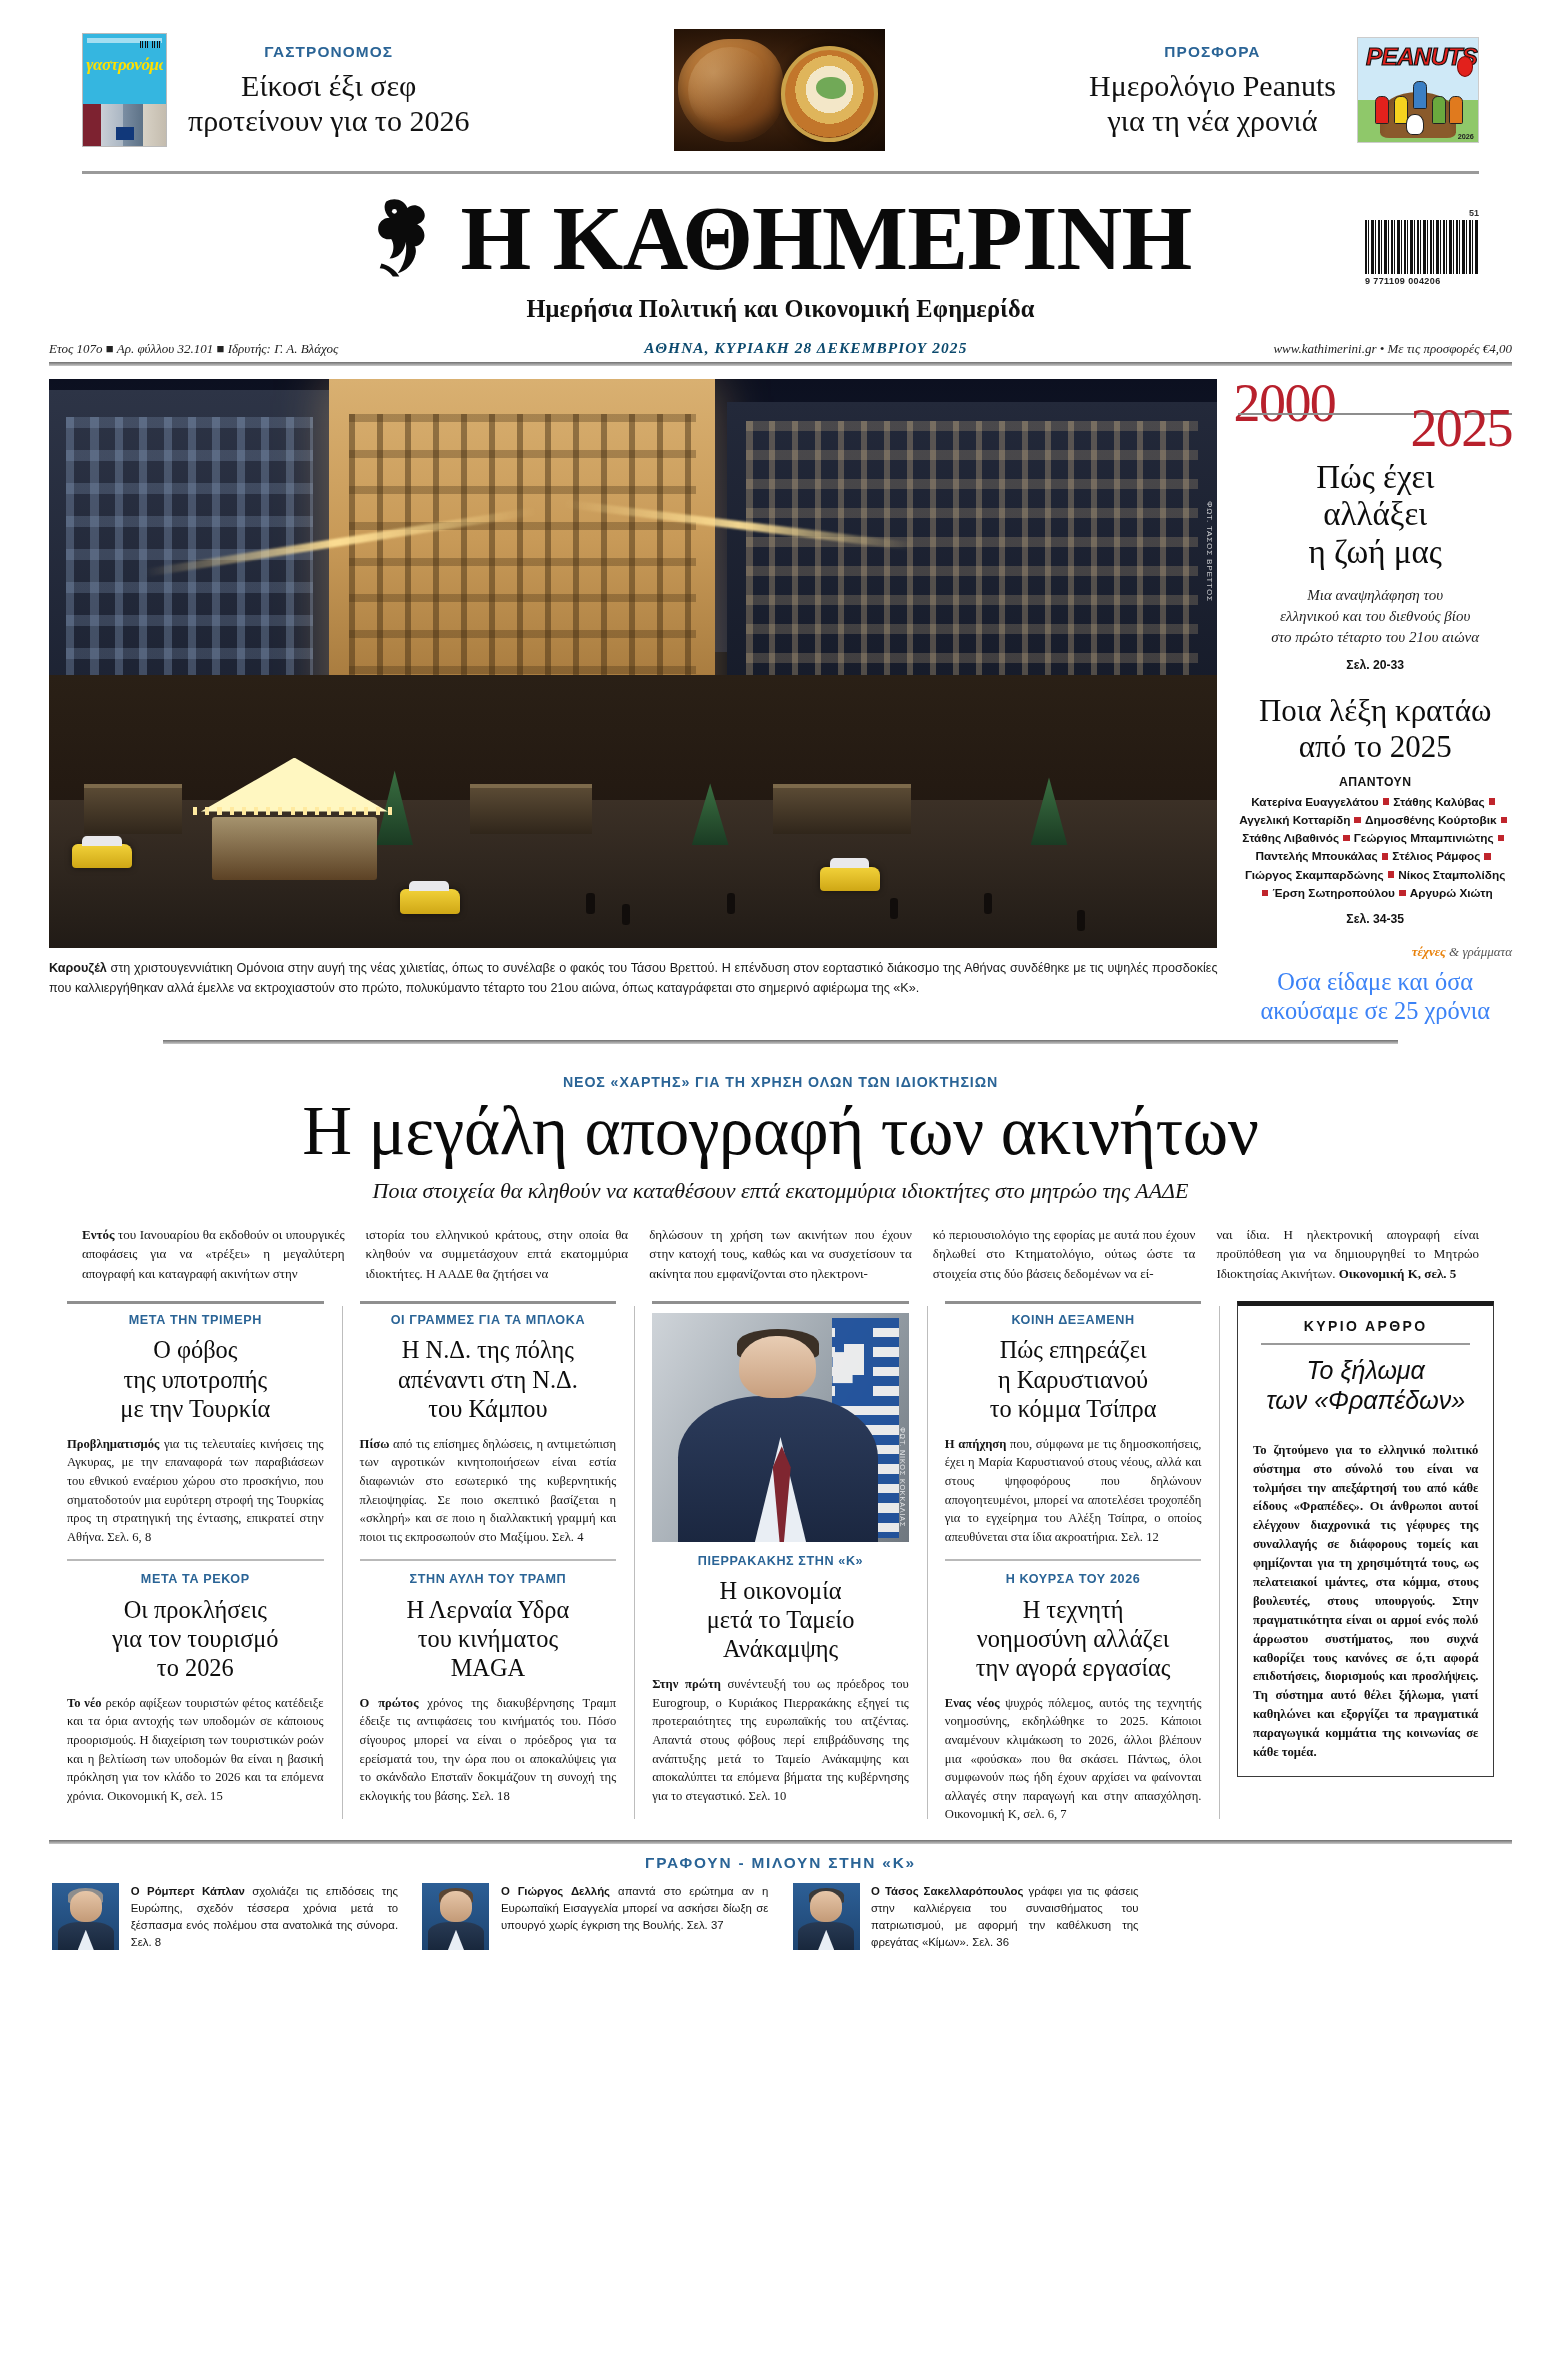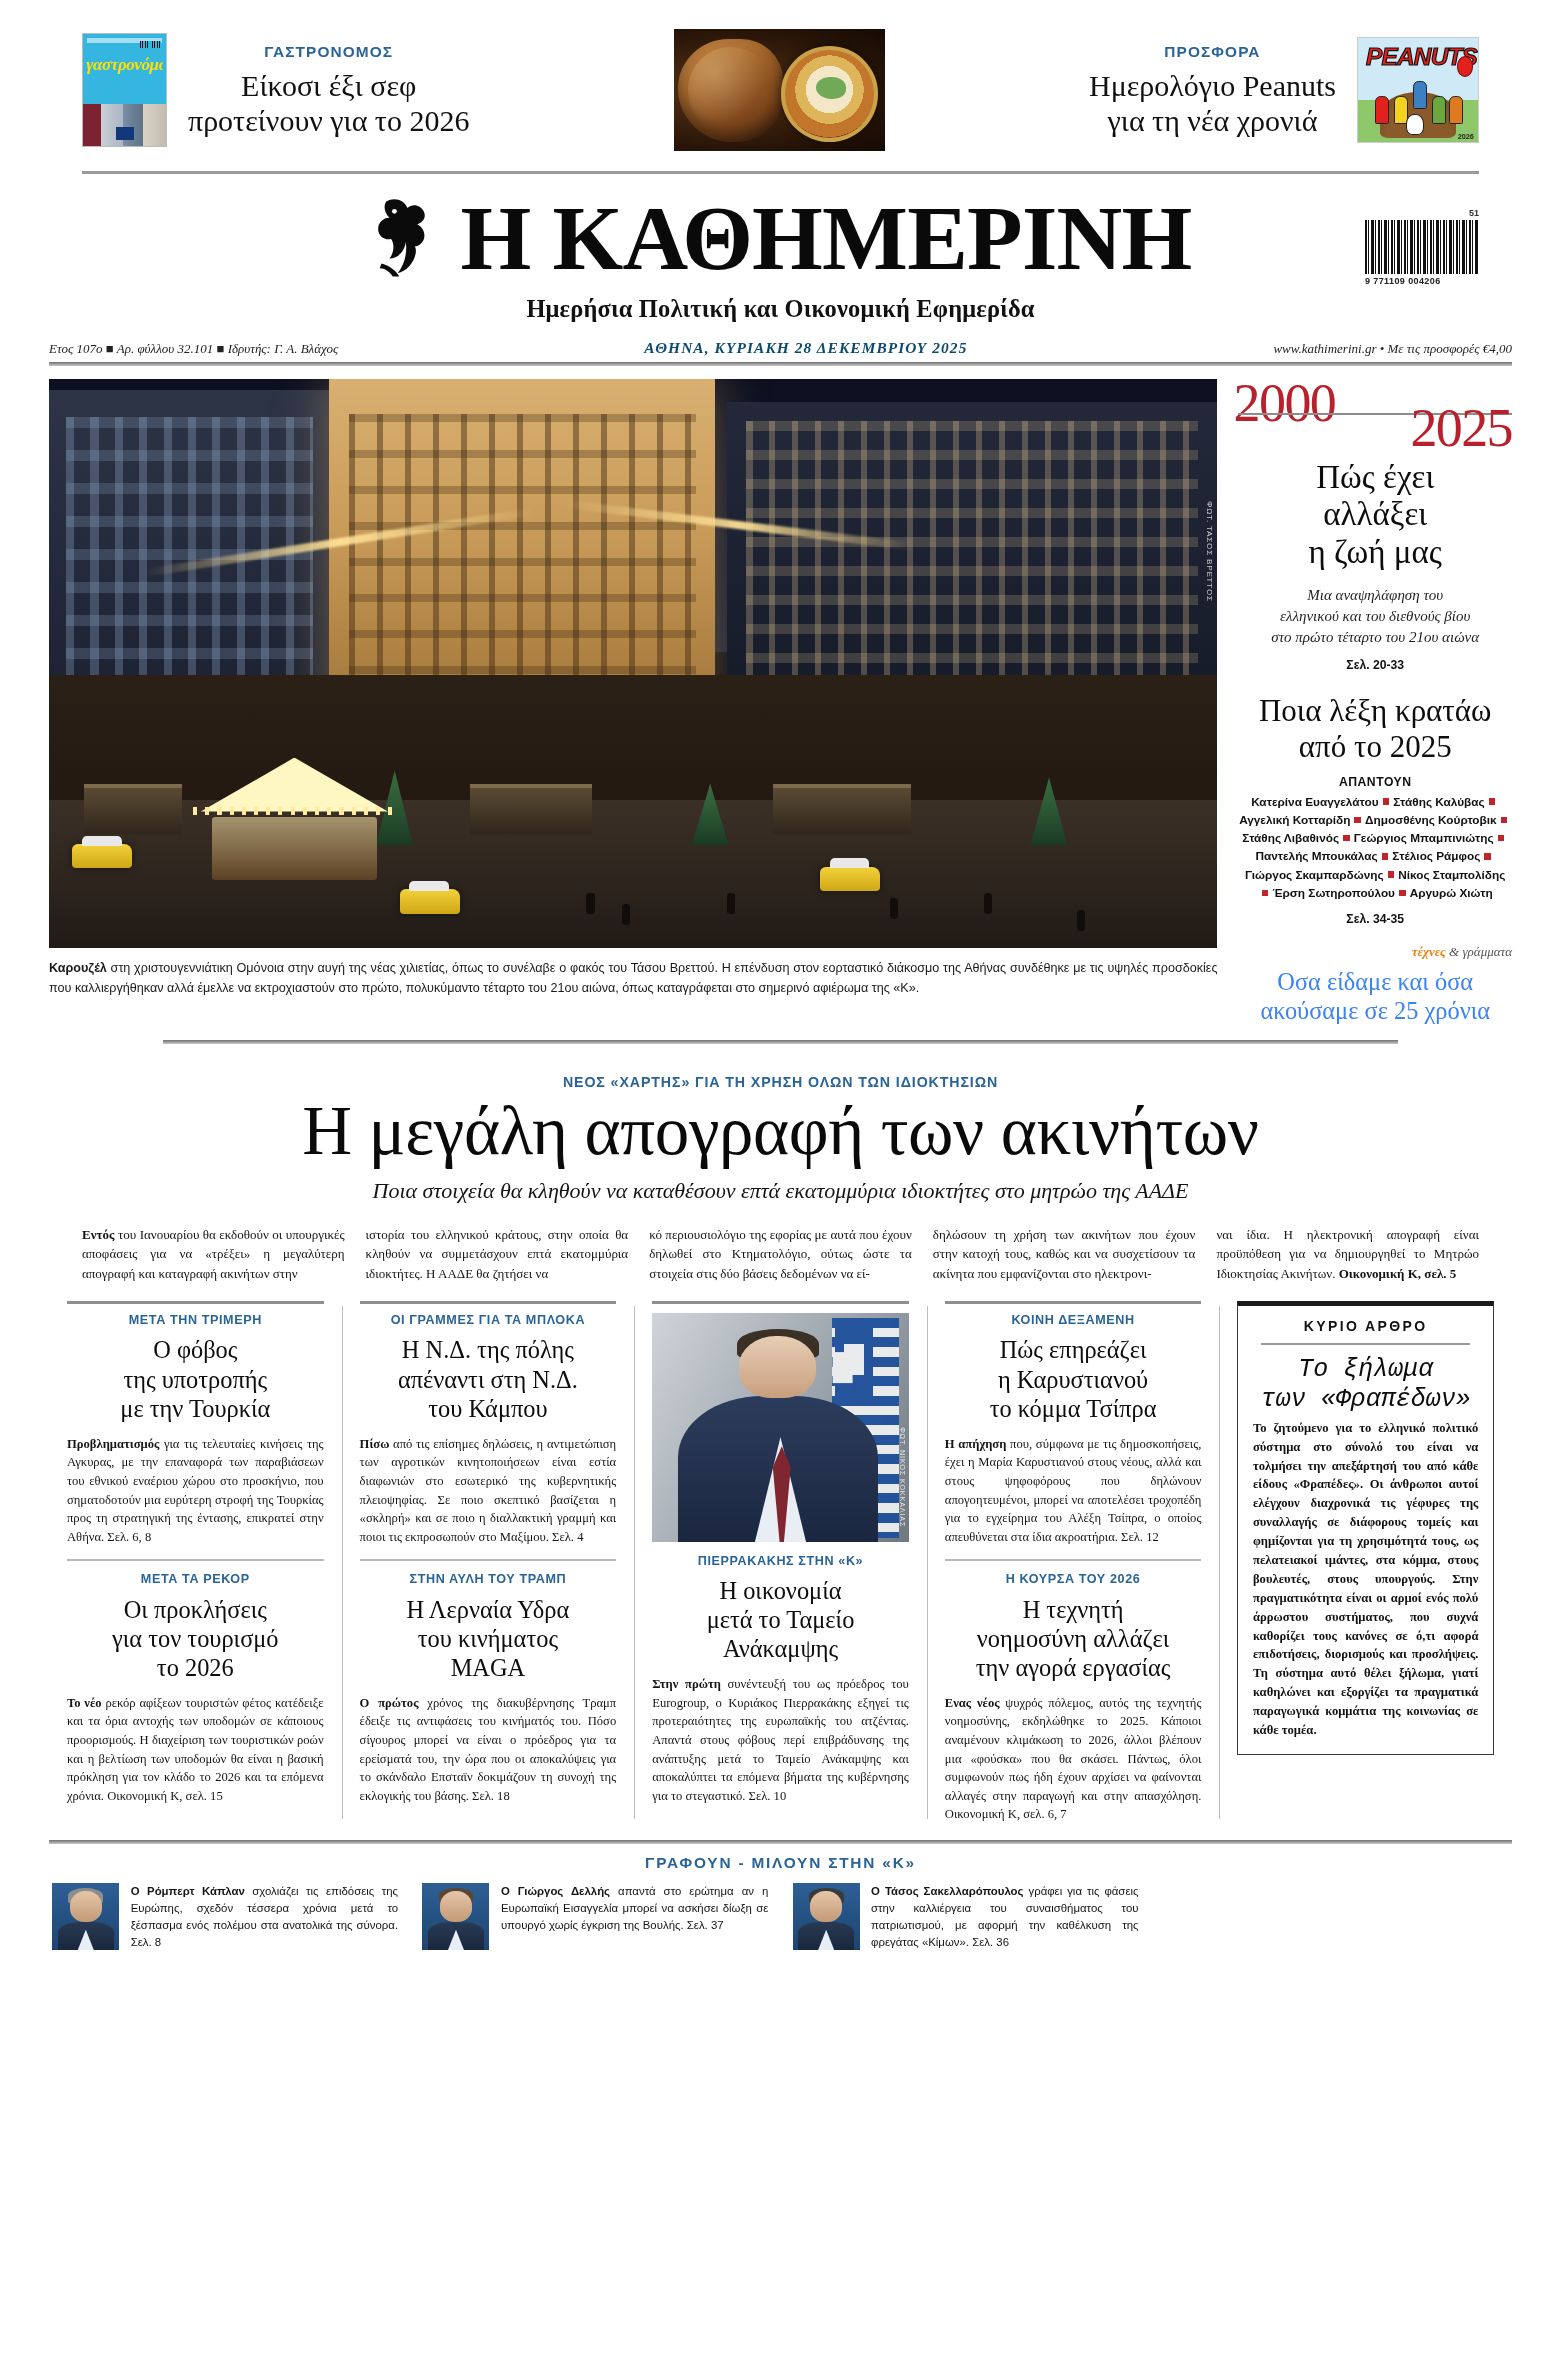--- a/index.html
+++ b/index.html
@@ -428,22 +428,22 @@
   
   .editorial {
     border: 0.8px solid #3a3a3a; border-top: 5.7px solid #1b1b1b; padding: 11.4px 14.6px 14.6px 14.6px;
   }
   .ed-label {
     font-family: "Liberation Sans", sans-serif; font-weight: bold;
     font-size: 14px; letter-spacing: 2.4px; text-align: center; color: #111;
   }
   .ed-rule { height: 1.6px; background: #9a9a9a; margin: 9.8px 8.1px; }
   .ed-head {
-    font-family: Liberation Mono, monospace; font-style: italic; font-size: 25px;
-    line-height: 1.2; text-align: center; color: #0d0d0d; margin-bottom: 4px;
+    font-family: Liberation Sans, sans-serif; font-style: italic; font-size: 25px;
+    line-height: 1.2; text-align: center; color: #0d0d0d; margin-bottom: 26px;
   }
   .ed-body {
     font-family: "Liberation Serif", serif; font-weight: bold; font-size: 12.6px;
     line-height: 1.5; text-align: justify; color: #111; hyphens: auto;
   }
 
   
   .foot-rule { height: 3.3px; background: linear-gradient(#6f6f6f,#c9c9c9); margin-top: 16.3px; }
   .foot-title {
     font-family: "Liberation Sans", sans-serif; font-weight: bold; font-size: 15.4px;
@@ -636,22 +636,22 @@
 
   <div class="sec-rule"></div>
 
   <div class="lead">
     <div class="lead-kicker">ΝΕΟΣ «ΧΑΡΤΗΣ» ΓΙΑ ΤΗ ΧΡΗΣΗ ΟΛΩΝ ΤΩΝ ΙΔΙΟΚΤΗΣΙΩΝ</div>
     <div class="lead-head">Η μεγάλη απογραφή των ακινήτων</div>
     <div class="lead-deck">Ποια στοιχεία θα κληθούν να καταθέσουν επτά εκατομμύρια ιδιοκτήτες στο μητρώο της ΑΑΔΕ</div>
     <div class="lead-body">
         <p><b>Εντός</b> του Ιανουαρίου θα εκδοθούν οι υπουργικές αποφάσεις για να «τρέξει» η μεγαλύτερη απογραφή και καταγραφή ακινήτων στην</p>
         <p>ιστορία του ελληνικού κράτους, στην οποία θα κληθούν να συμμετάσχουν επτά εκατομμύρια ιδιοκτήτες. Η ΑΑΔΕ θα ζητήσει να</p>
+        <p>δηλώσουν τη χρήση των ακινήτων που έχουν στην κατοχή τους, καθώς και να συσχετίσουν τα ακίνητα που εμφανίζονται στο ηλεκτρονι-</p>
         <p>κό περιουσιολόγιο της εφορίας με αυτά που έχουν δηλωθεί στο Κτηματολόγιο, ούτως ώστε τα στοιχεία στις δύο βάσεις δεδομένων να εί-</p>
-        <p>δηλώσουν τη χρήση των ακινήτων που έχουν στην κατοχή τους, καθώς και να συσχετίσουν τα ακίνητα που εμφανίζονται στο ηλεκτρονι-</p>
         <p>ναι ίδια. Η ηλεκτρονική απογραφή είναι προϋπόθεση για να δημιουργηθεί το Μητρώο Ιδιοκτησίας Ακινήτων. <b>Οικονομική Κ, σελ. 5</b></p>
       </div>
   </div>
 
   <div class="cols-wrap">
 
     <div class="col">
       <div class="col-rule-top"></div>
       <div class="col-kicker">ΜΕΤΑ ΤΗΝ ΤΡΙΜΕΡΗ</div>
       <div class="col-head">

